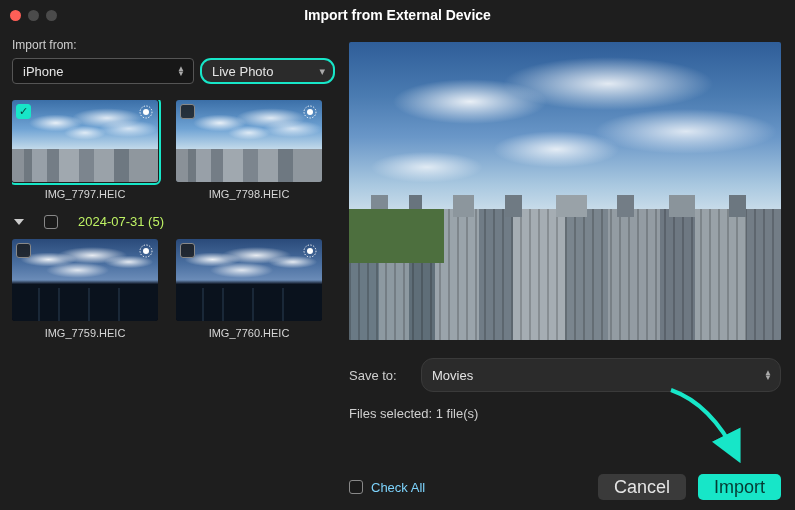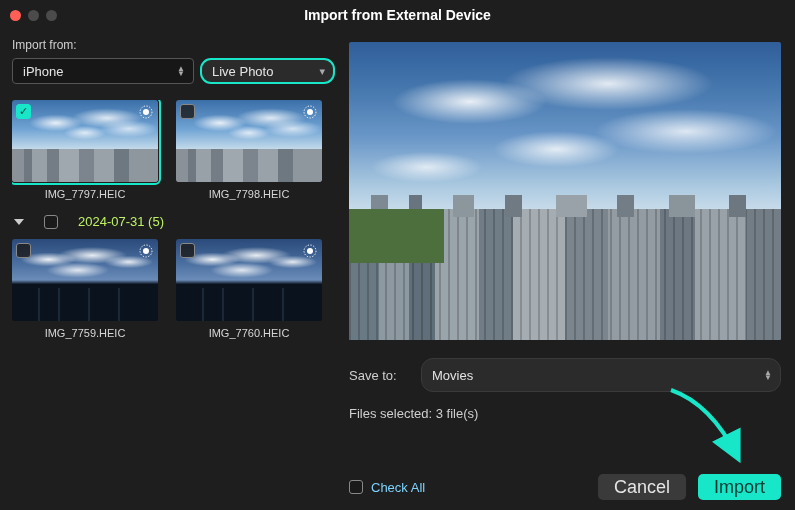--- a/index.html
+++ b/index.html
@@ -394,21 +394,21 @@
       <label>Save to:</label>
       <div class="saveto">
         <span>Movies</span>
         <span class="chev">
             <span>▲</span>
             <span>▼</span>
           </span>
       </div>
     </div>
 
-    <div class="files-sel">Files selected: 3 file(s)</div>
+    <div class="files-sel">Files selected: 1 file(s)</div>
 
     <div class="bottom">
       <div class="checkall">
         <div class="box"></div>
         <span>Check All</span>
       </div>
       <button class="btn cancel">
           <span>Cancel</span>
         </button>
       <button class="btn import">

